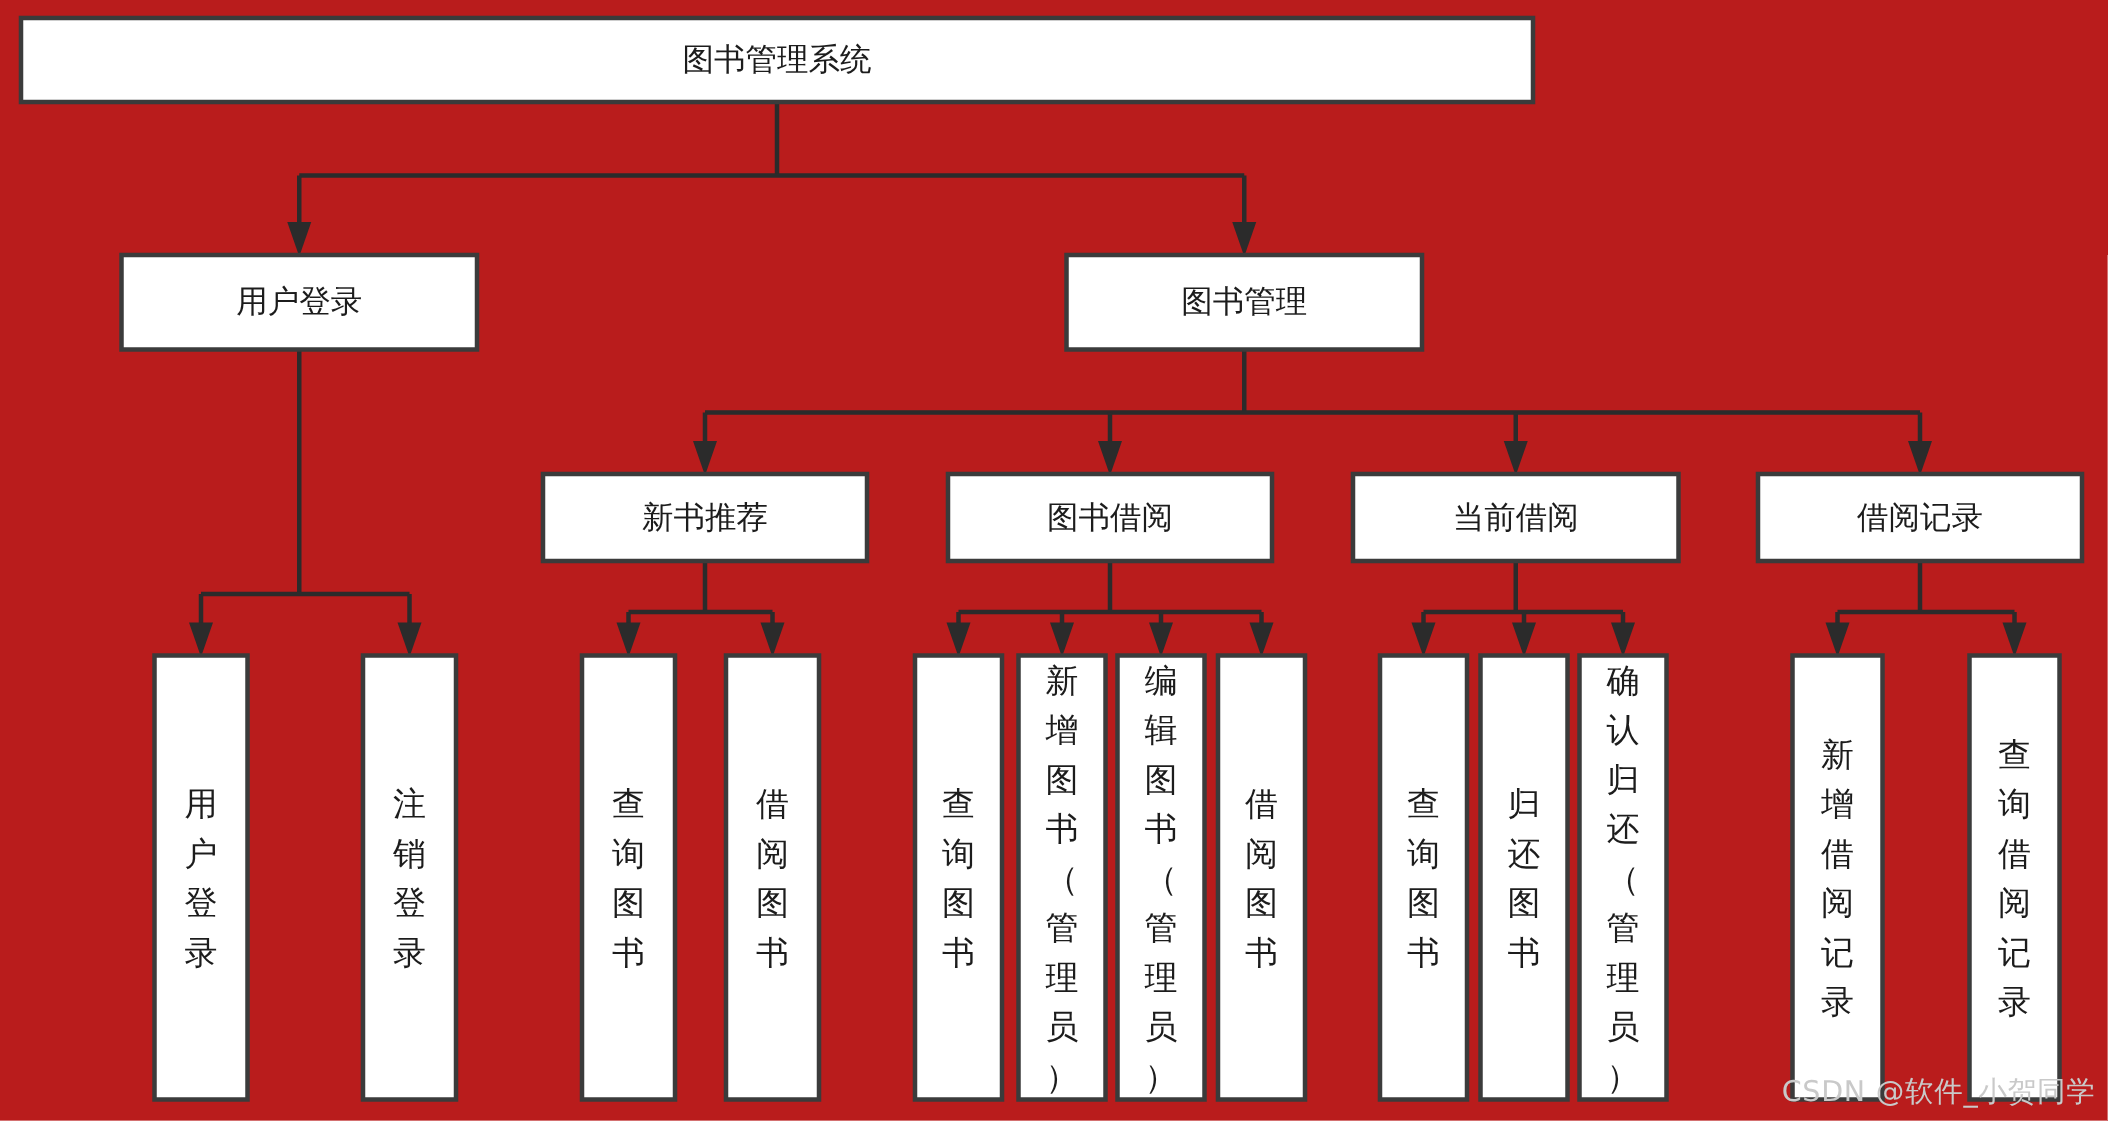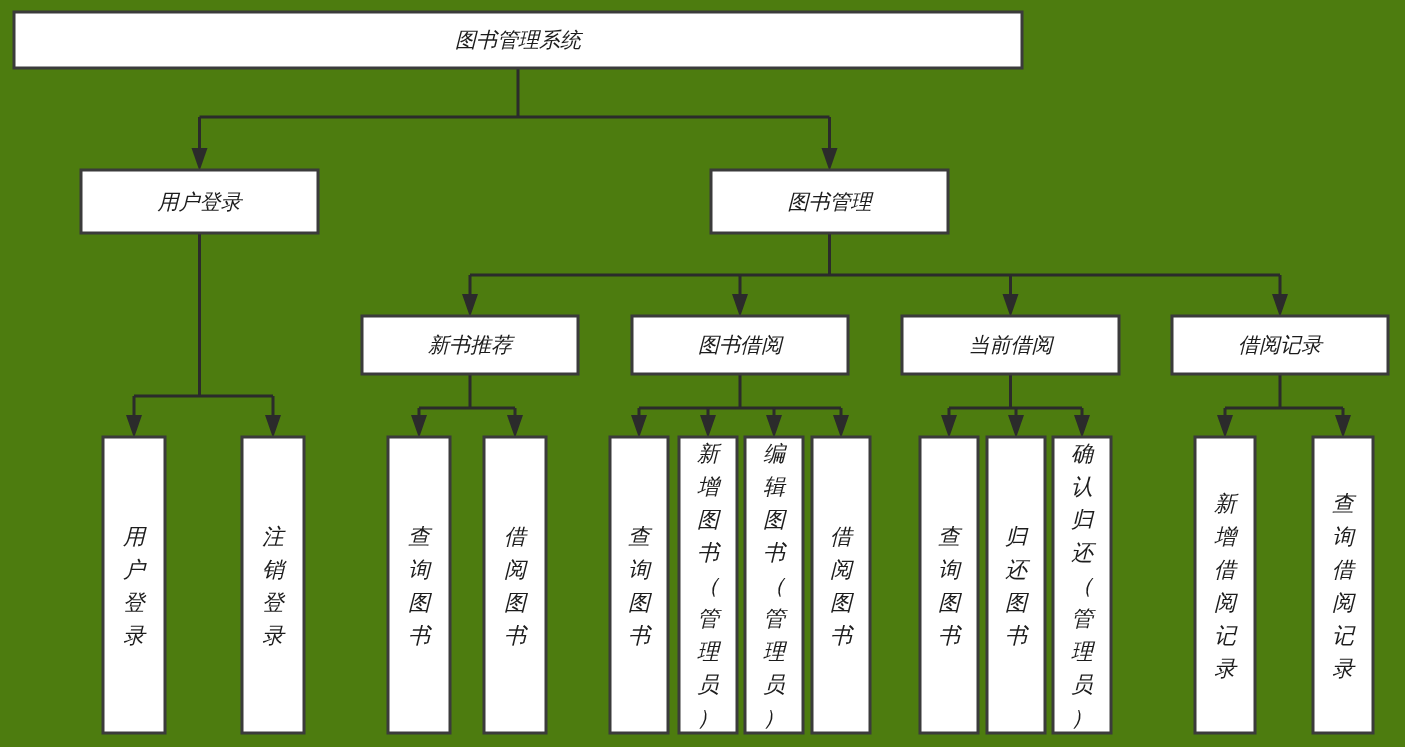--- a/index.html
+++ b/index.html
@@ -11,22 +11,21 @@
   body {
     width: 1405px;
     height: 747px;
     font-family: "DejaVu Sans", "Liberation Sans", sans-serif;
     overflow: hidden;
   }
   #diagram-root {
     position: relative;
     width: 1405px;
     height: 747px;
-    background: #4d7c0f;
-    font-style: italic;
+    background: #b91c1c;
   }
   svg#tree-svg {
     position: absolute;
     left: 0;
     top: 0;
     width: 1405px;
     height: 747px;
     display: block;
   }
   .node-rect {
@@ -217,13 +216,14 @@
         <g>
           <rect class="node-rect" x="1195" y="437" width="60" height="296"></rect>
           <text class="leaf-label" x="1225" y="510.5"><tspan x="1225" dy="0">新</tspan><tspan x="1225" dy="33">增</tspan><tspan x="1225" dy="33">借</tspan><tspan x="1225" dy="33">阅</tspan><tspan x="1225" dy="33">记</tspan><tspan x="1225" dy="33">录</tspan></text>
         </g>
         <g>
           <rect class="node-rect" x="1313" y="437" width="60" height="296"></rect>
           <text class="leaf-label" x="1343" y="510.5"><tspan x="1343" dy="0">查</tspan><tspan x="1343" dy="33">询</tspan><tspan x="1343" dy="33">借</tspan><tspan x="1343" dy="33">阅</tspan><tspan x="1343" dy="33">记</tspan><tspan x="1343" dy="33">录</tspan></text>
         </g>
       </g>
   </svg>
+  <div class="watermark">CSDN @软件_小贺同学</div>
 </div>
 
 </body></html>

